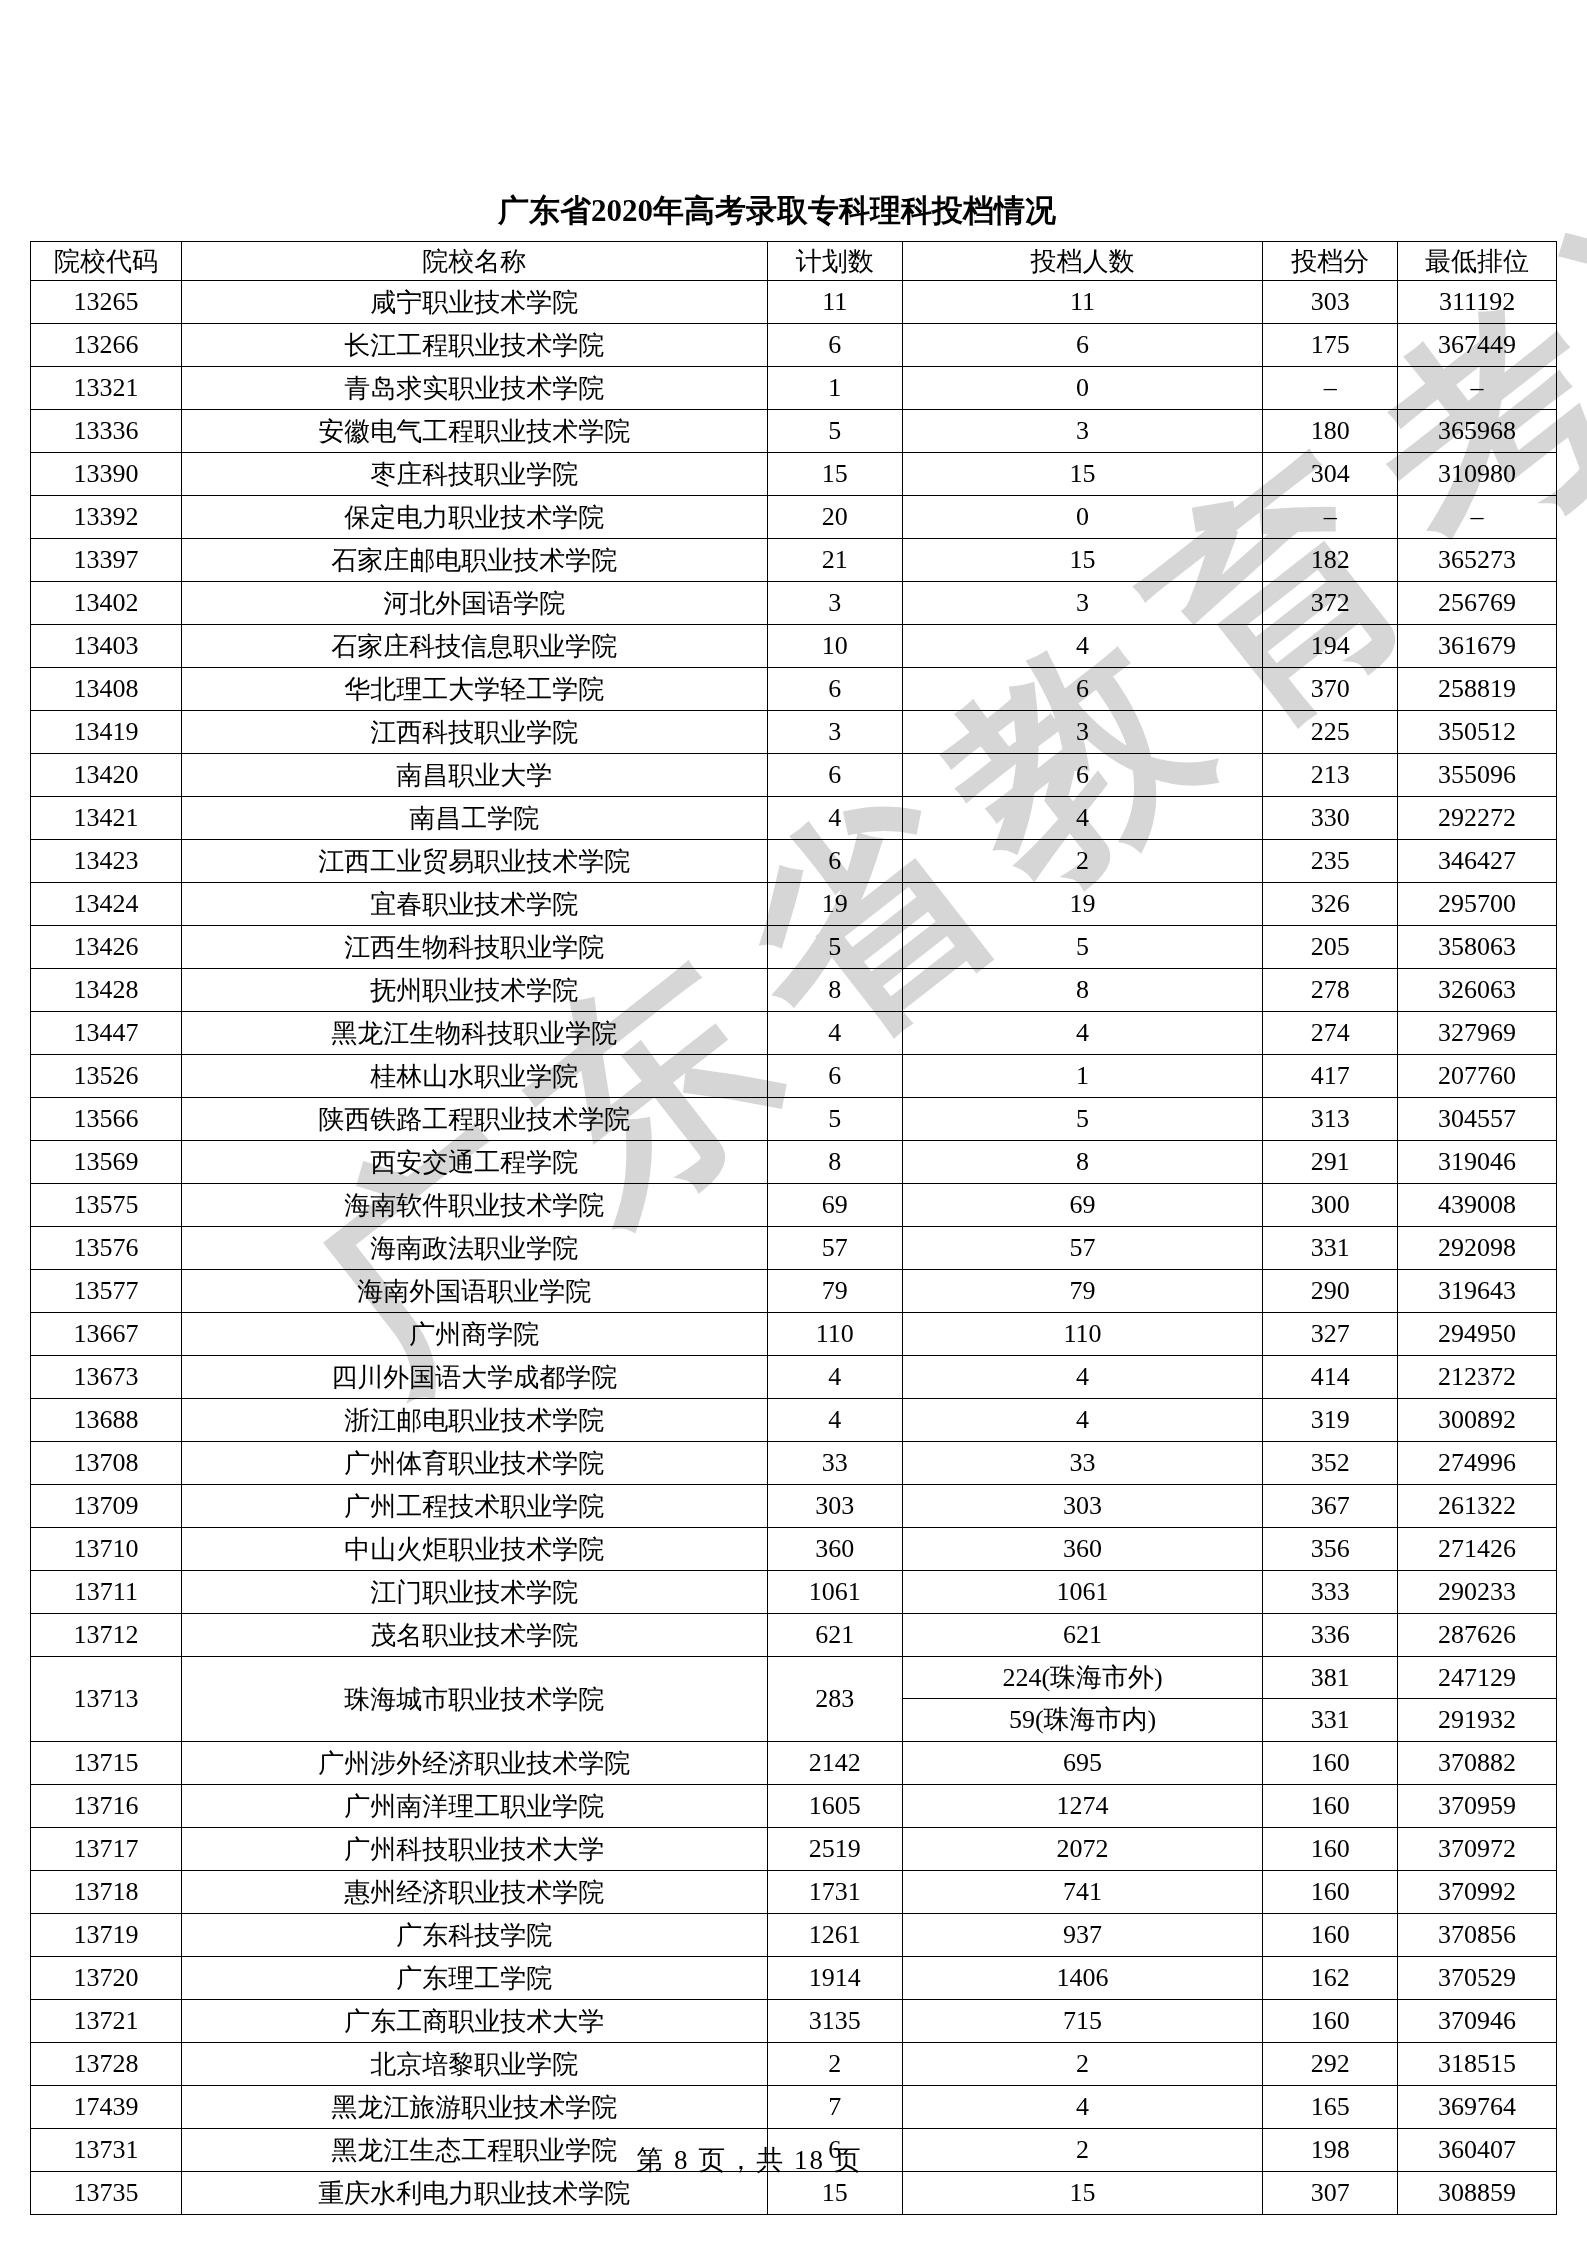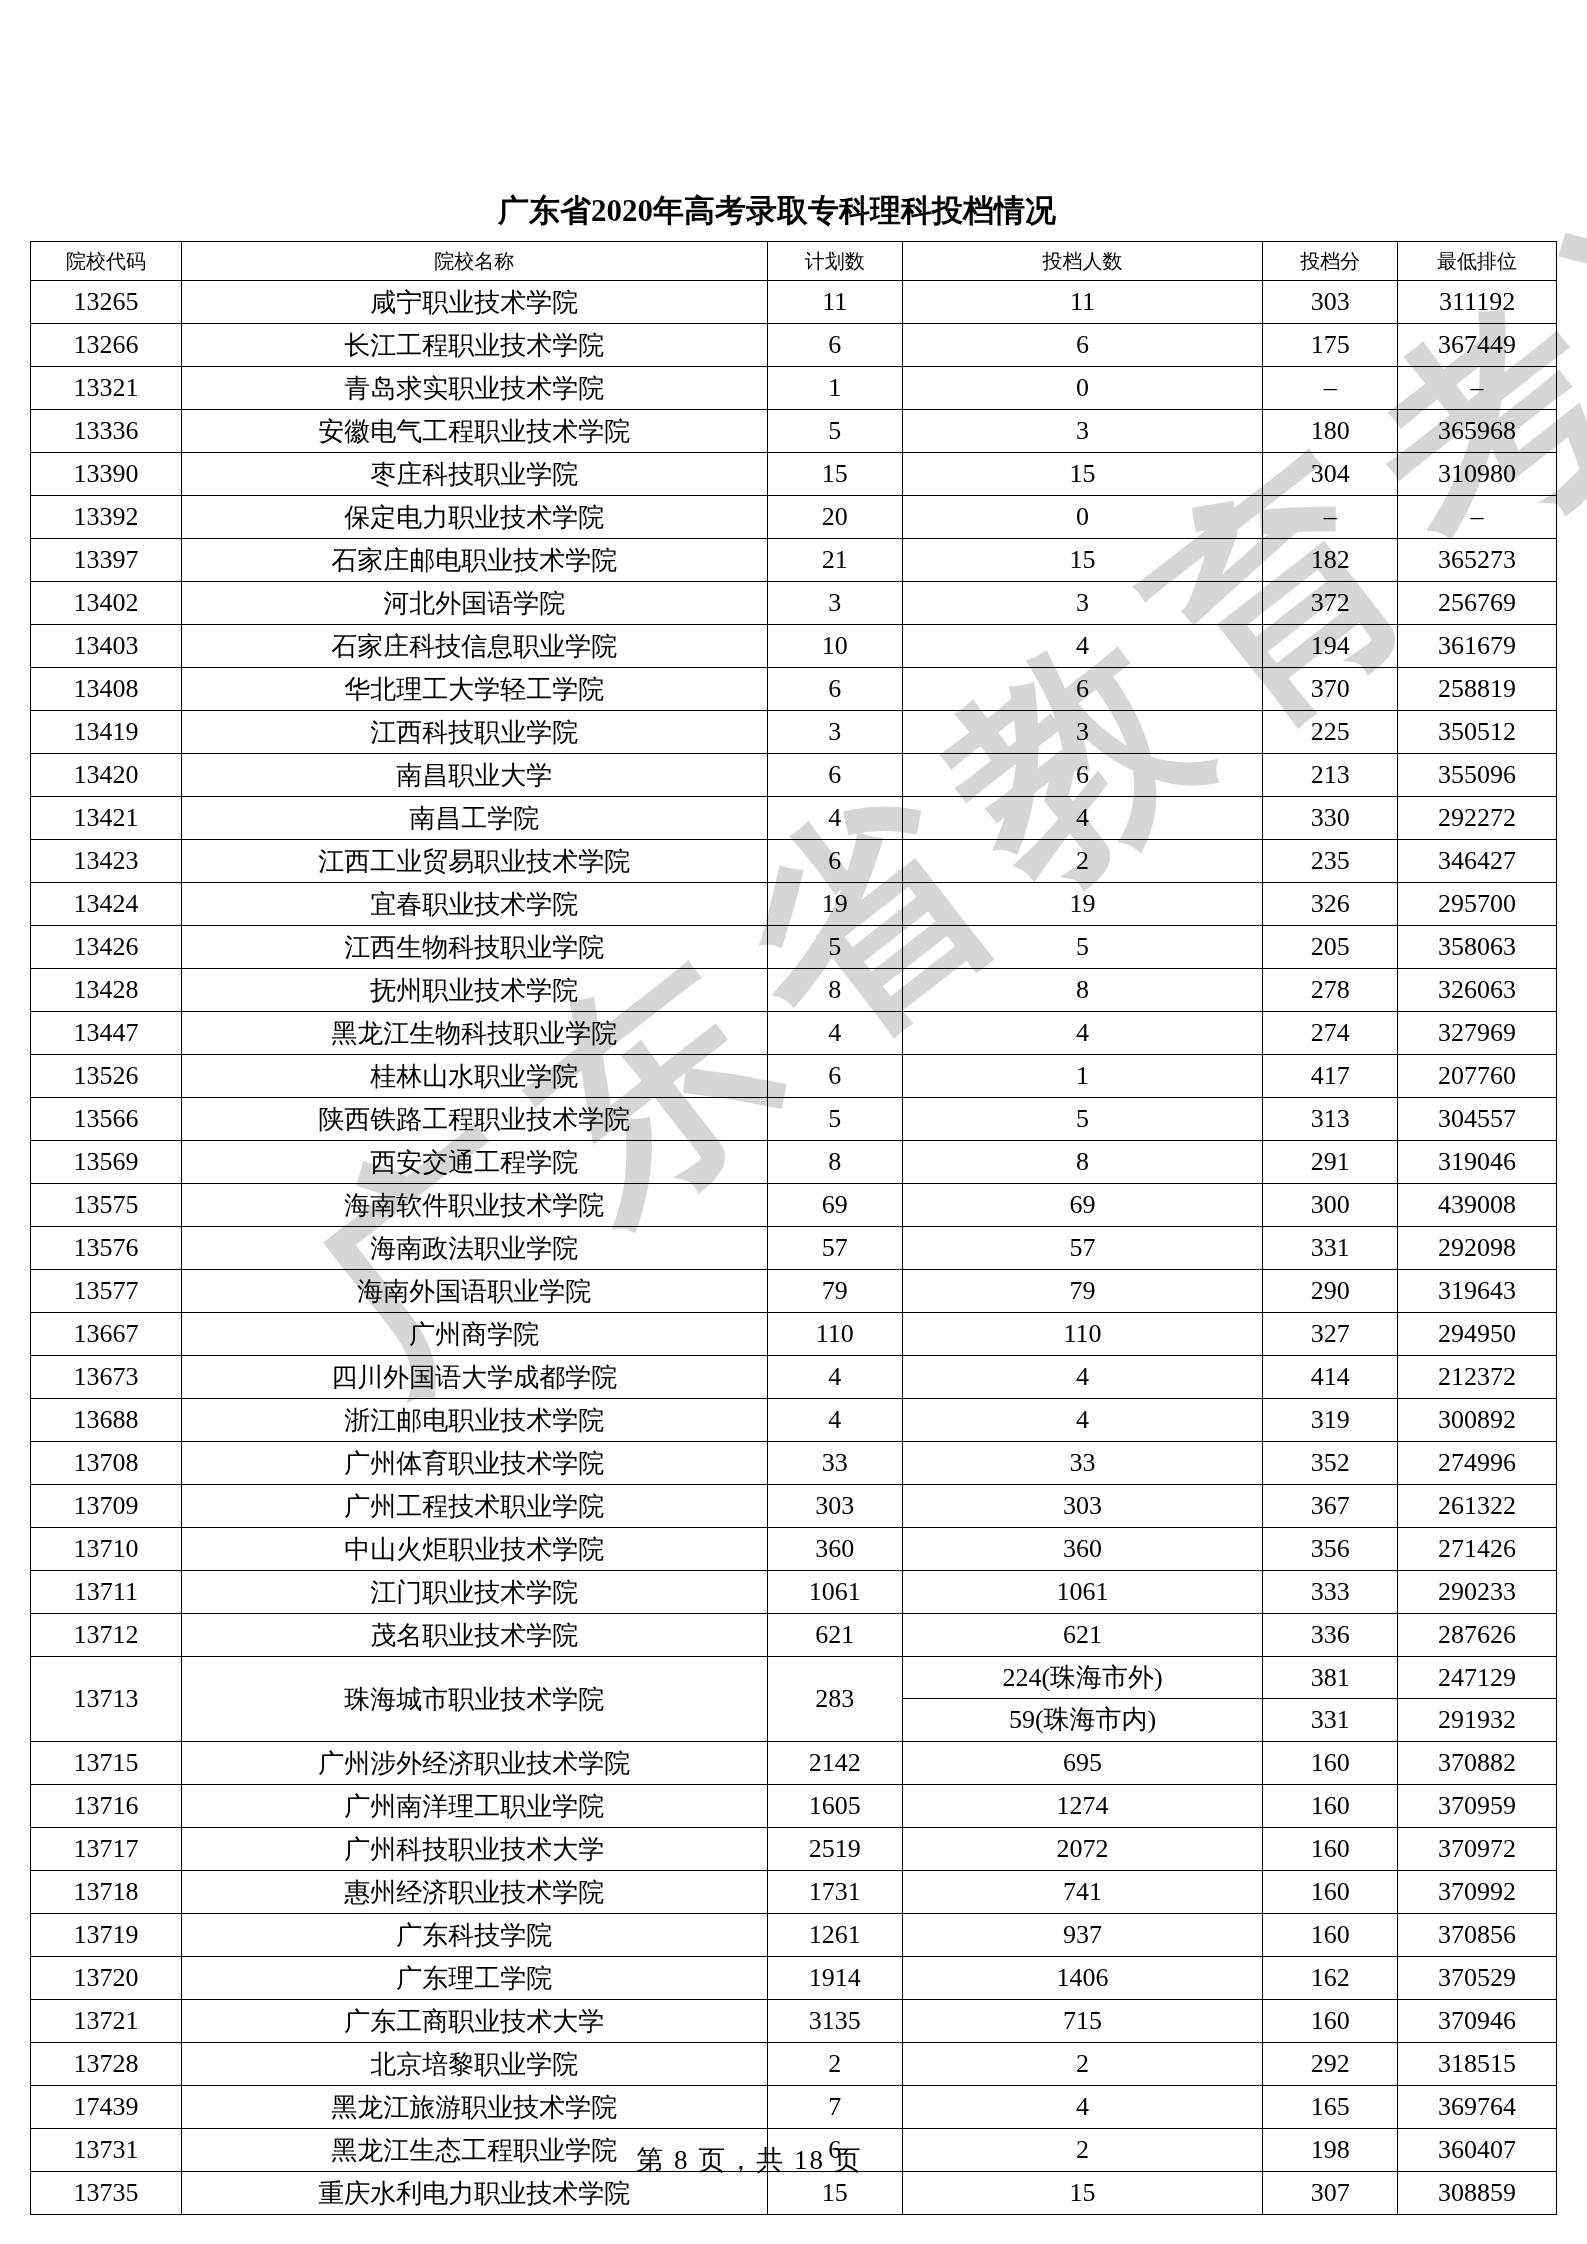--- a/index.html
+++ b/index.html
@@ -82,21 +82,21 @@
   table.grid td, table.grid th {
     border: 1px solid #000000;
     padding: 0;
     text-align: center;
     vertical-align: middle;
     font-weight: 400;
     background: transparent;
   }
   table.grid th {
     height: 38px;
-    font-size: 20px;
+    font-size: 26px;
     font-weight: 400;
   }
   table.grid td {
     height: 42px;
     font-size: 26px;
   }
   td.code, td.num, td.score, td.rank {
     font-family: "Liberation Serif", "DejaVu Serif", serif;
   }
   td.name {

